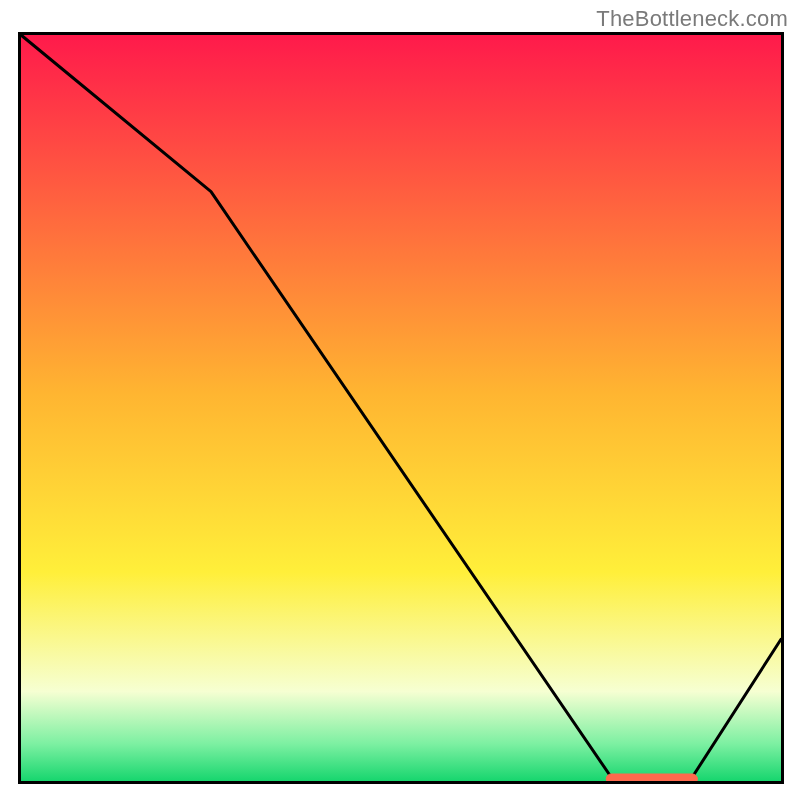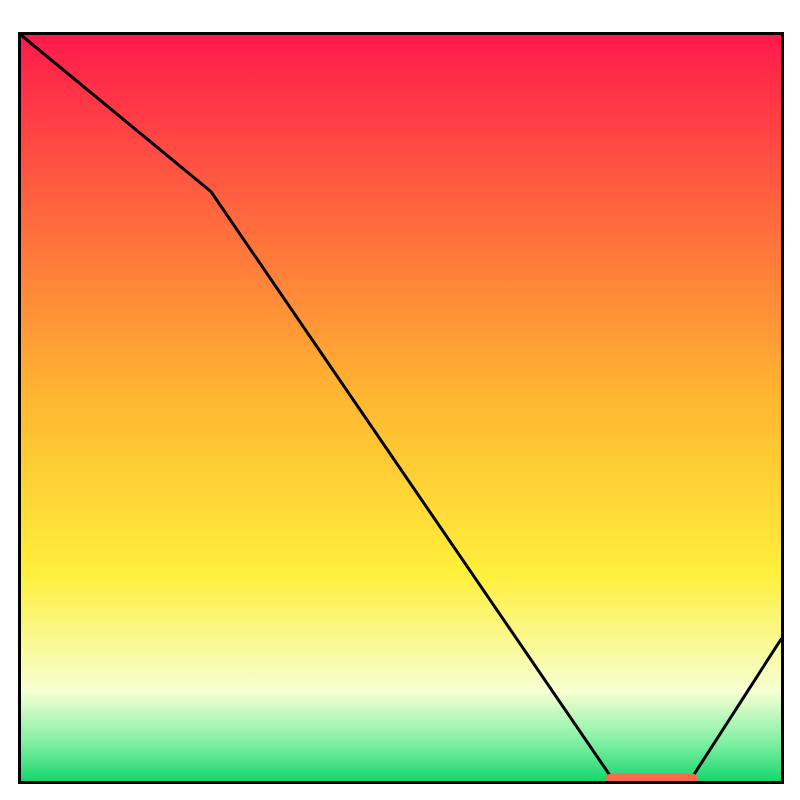--- a/index.html
+++ b/index.html
@@ -37,20 +37,21 @@
   svg {
     display: block;
     width: 766px;
     height: 752px;
   }
 </style>
 </head>
 <body>
 
 <div class="wrap">
+  <div class="attribution">TheBottleneck.com</div>
 
   <div class="plot">
     <svg viewBox="0 0 766 752" preserveAspectRatio="none">
       <defs>
         <linearGradient id="bg" x1="0" y1="0" x2="0" y2="1">
           <stop id="g0" offset="0%" stop-color="#ff1a4b"></stop>
           <stop id="g1" offset="48%" stop-color="#ffb531"></stop>
           <stop id="g2" offset="72%" stop-color="#ffef3a"></stop>
           <stop id="g3" offset="88%" stop-color="#f6ffd2"></stop>
           <stop id="g4" offset="95%" stop-color="#7df0a2"></stop>

